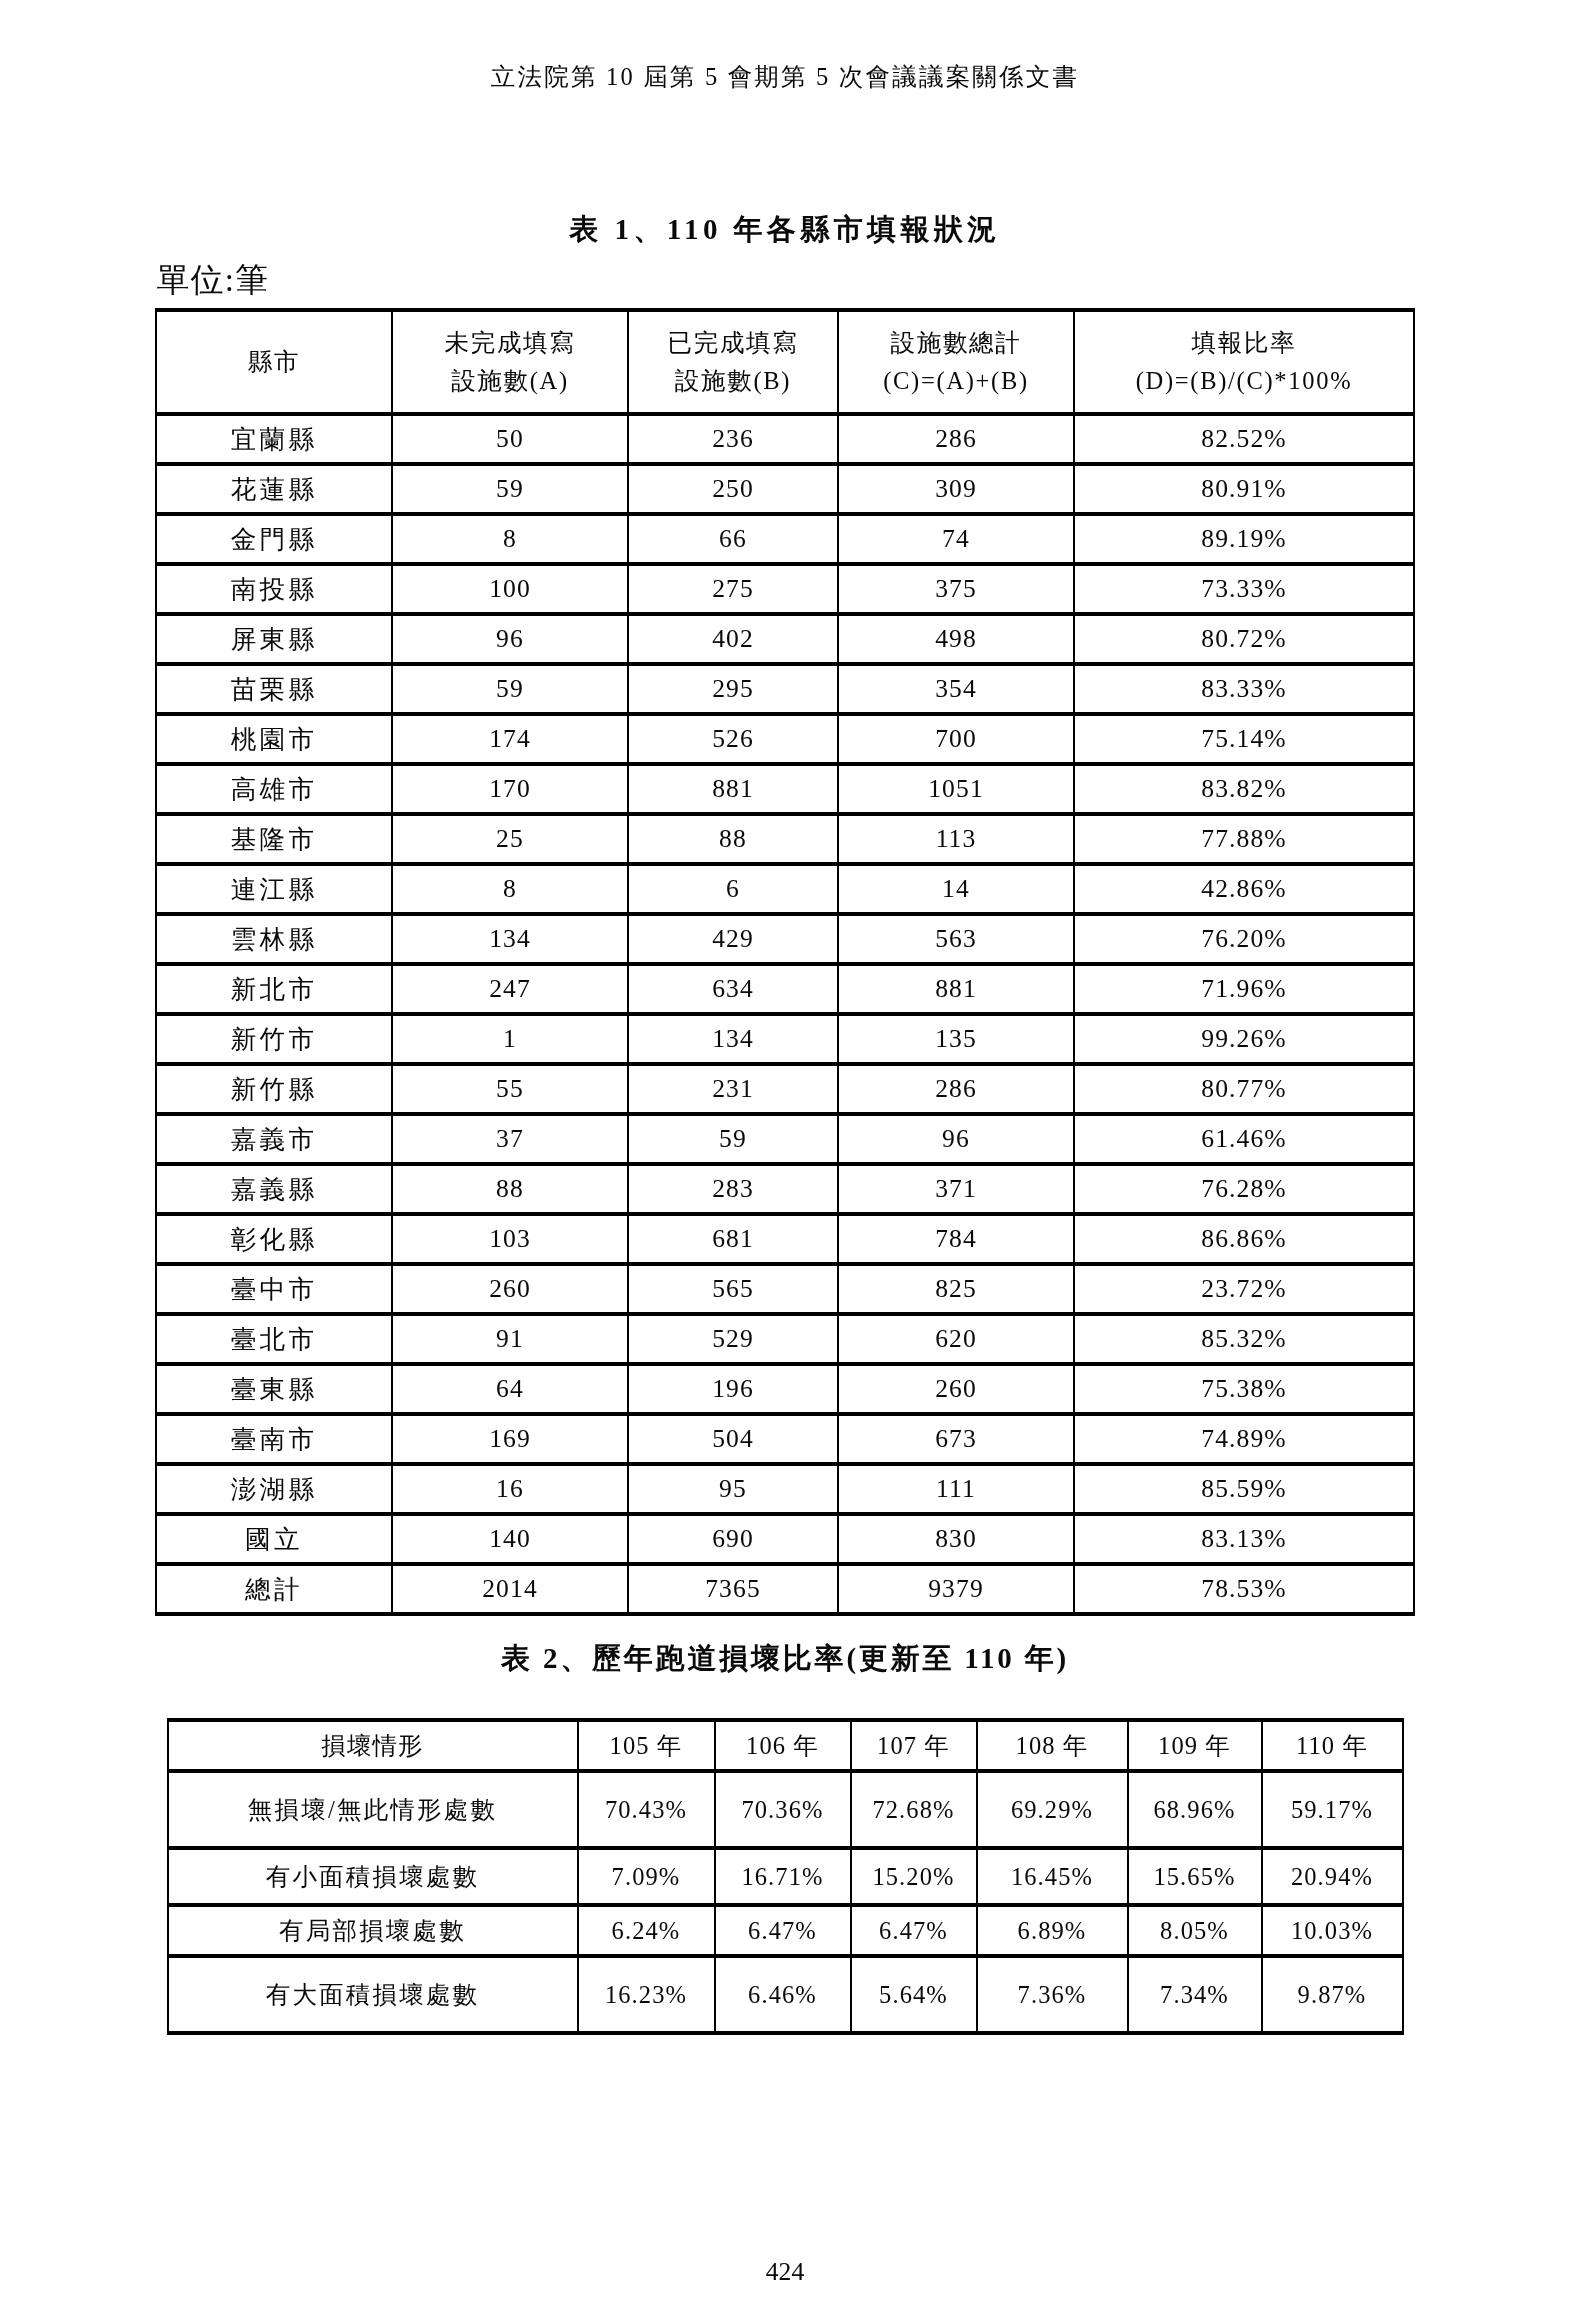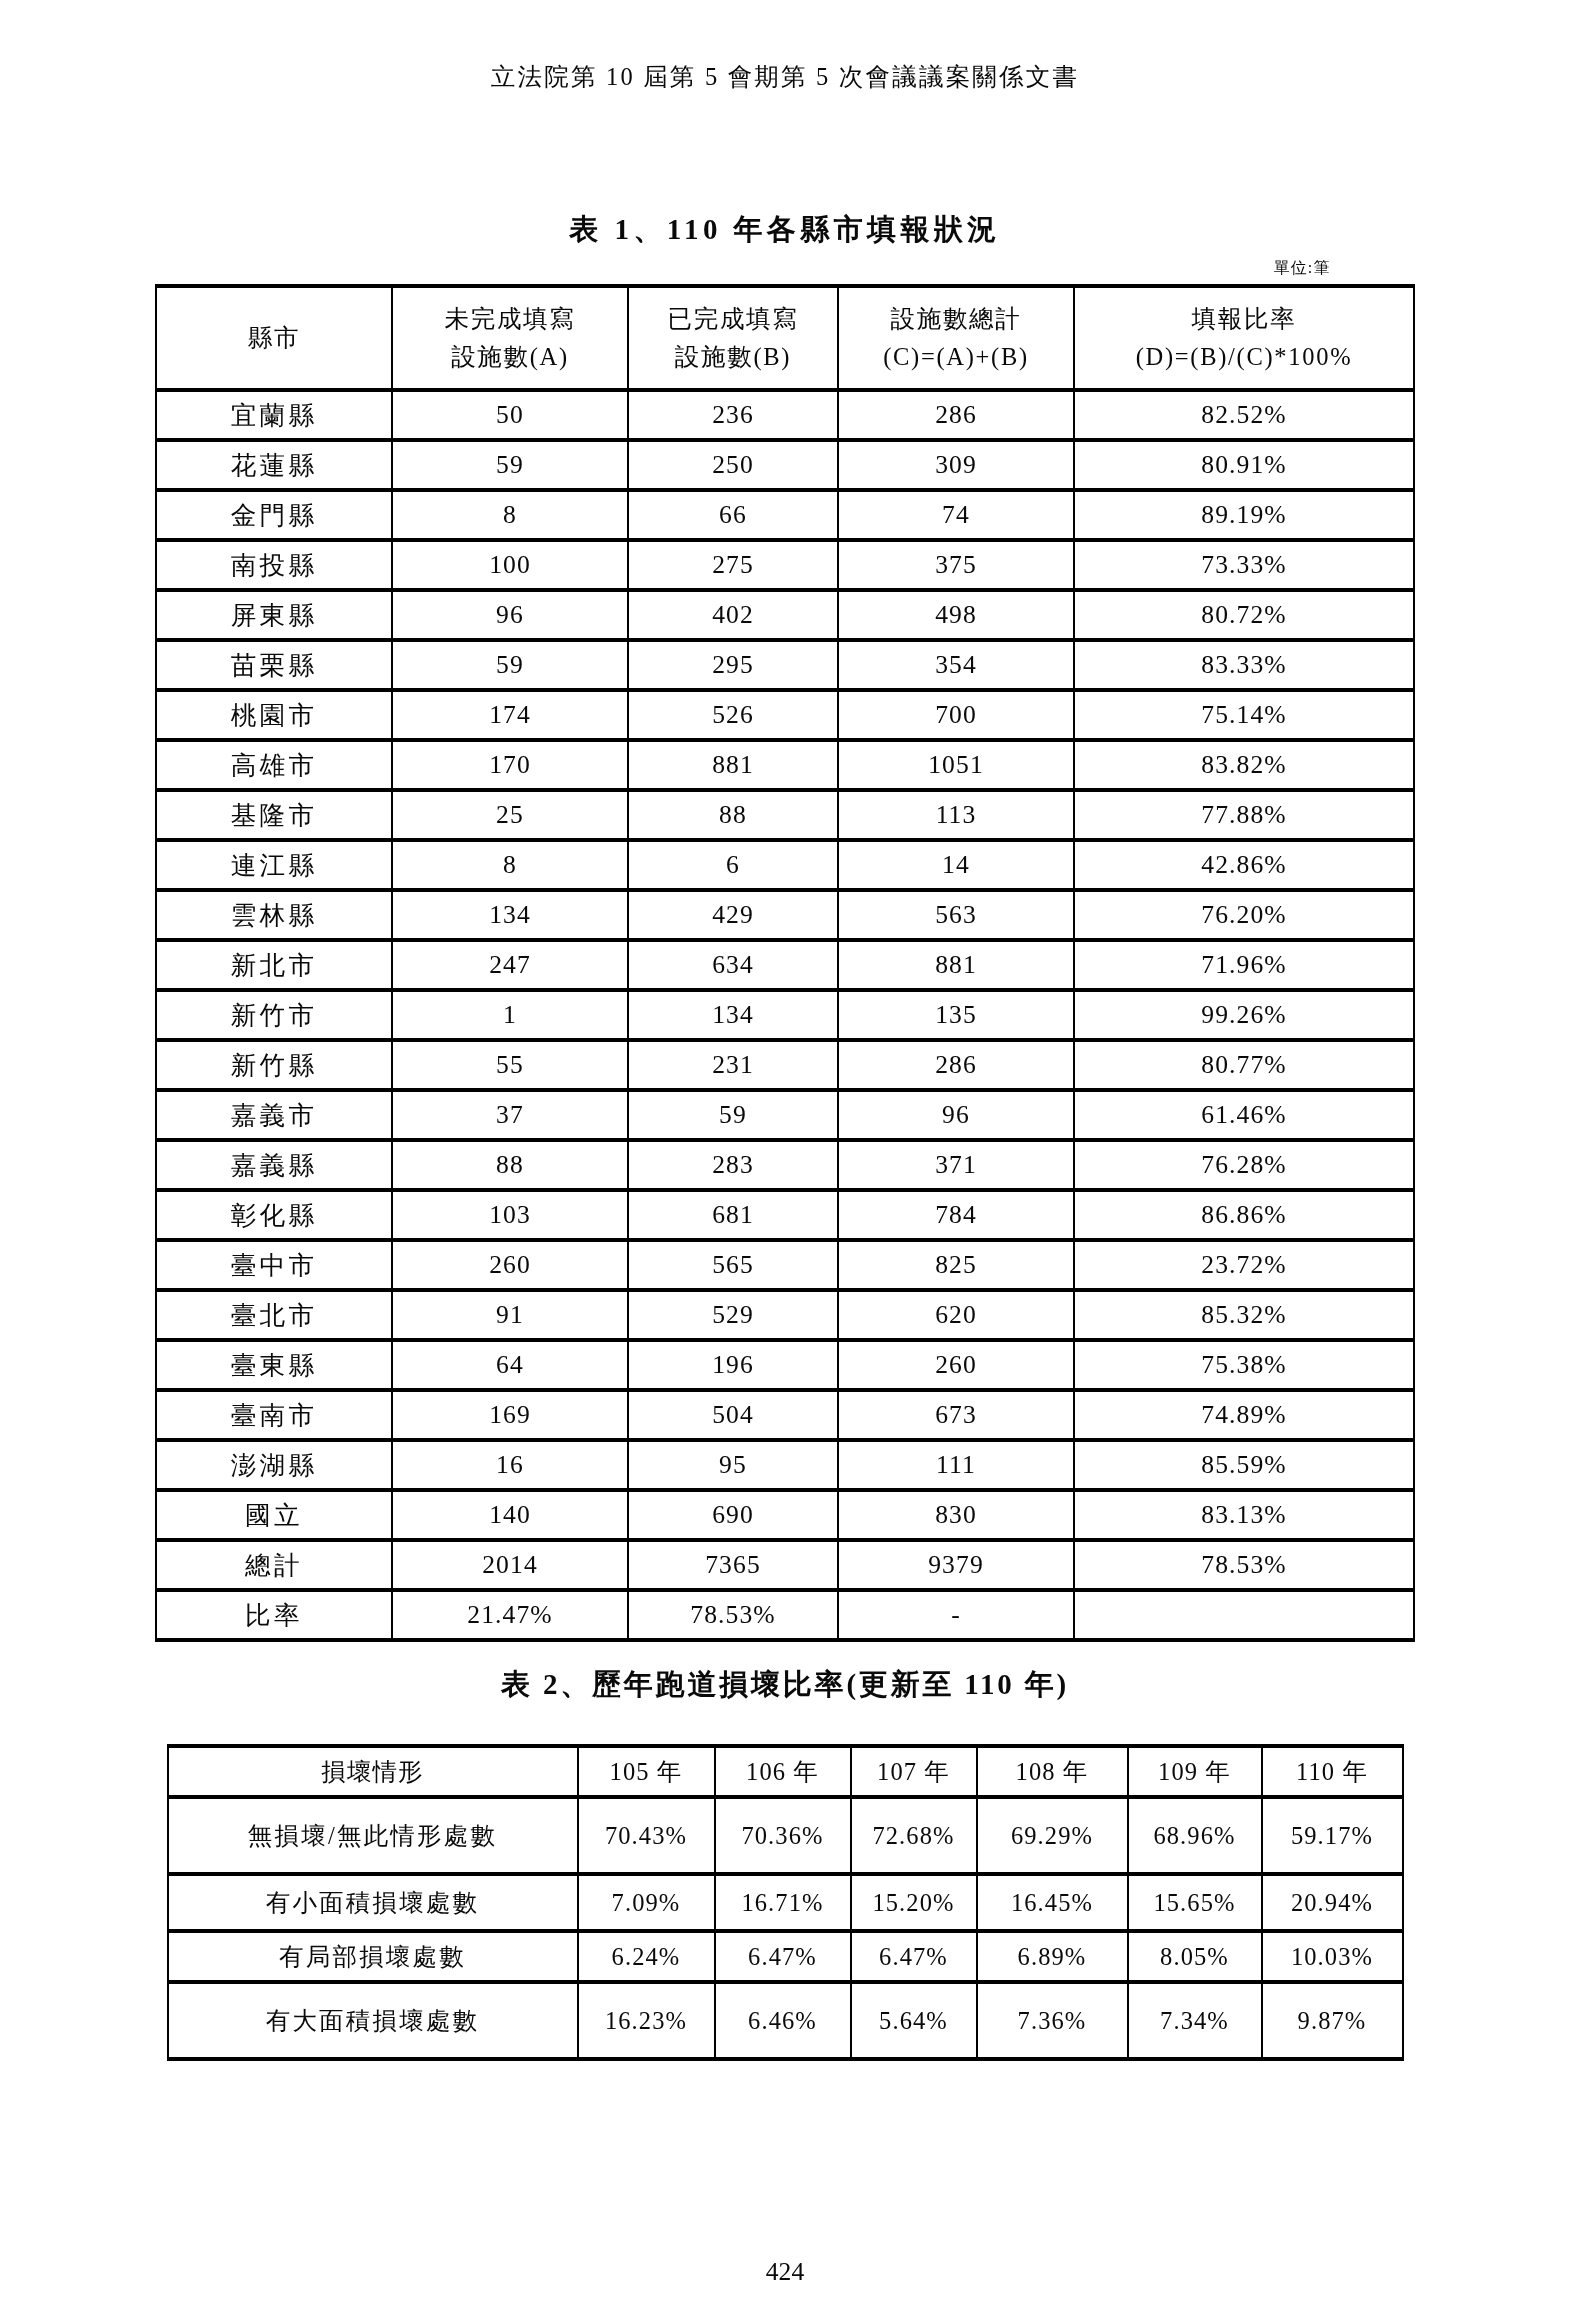--- a/index.html
+++ b/index.html
@@ -26,22 +26,21 @@
     font-size: 29px;
     font-weight: bold;
     letter-spacing: 4.4px;
     white-space: nowrap;
   }
   .t1-unit {
     width: 1257px;
     margin: 7.8px auto 5.6px auto;
     box-sizing: border-box;
     padding-right: 83px;
-    text-align: right;
-    font-size: 16px;
+    font-size: 33px;
     letter-spacing: 1.1px;
   }
   table.t1 {
     width: 1257px;
     margin: 0 auto;
     border-collapse: collapse;
     table-layout: fixed;
   }
   table.t1 th, table.t1 td {
     border: 2.2px solid #000;
@@ -305,27 +304,20 @@
           <td>690</td>
           <td>830</td>
           <td>83.13%</td>
         </tr>
         <tr>
           <td>總計</td>
           <td>2014</td>
           <td>7365</td>
           <td>9379</td>
           <td>78.53%</td>
-        </tr>
-        <tr>
-          <td>比率</td>
-          <td>21.47%</td>
-          <td>78.53%</td>
-          <td>-</td>
-          <td></td>
         </tr>
       </tbody>
   </table>
 
   <div class="t2-title">表 2、歷年跑道損壞比率(更新至 110 年)</div>
 
   <table class="t2">
     <colgroup>
       <col style="width:410px">
       <col style="width:137px">

